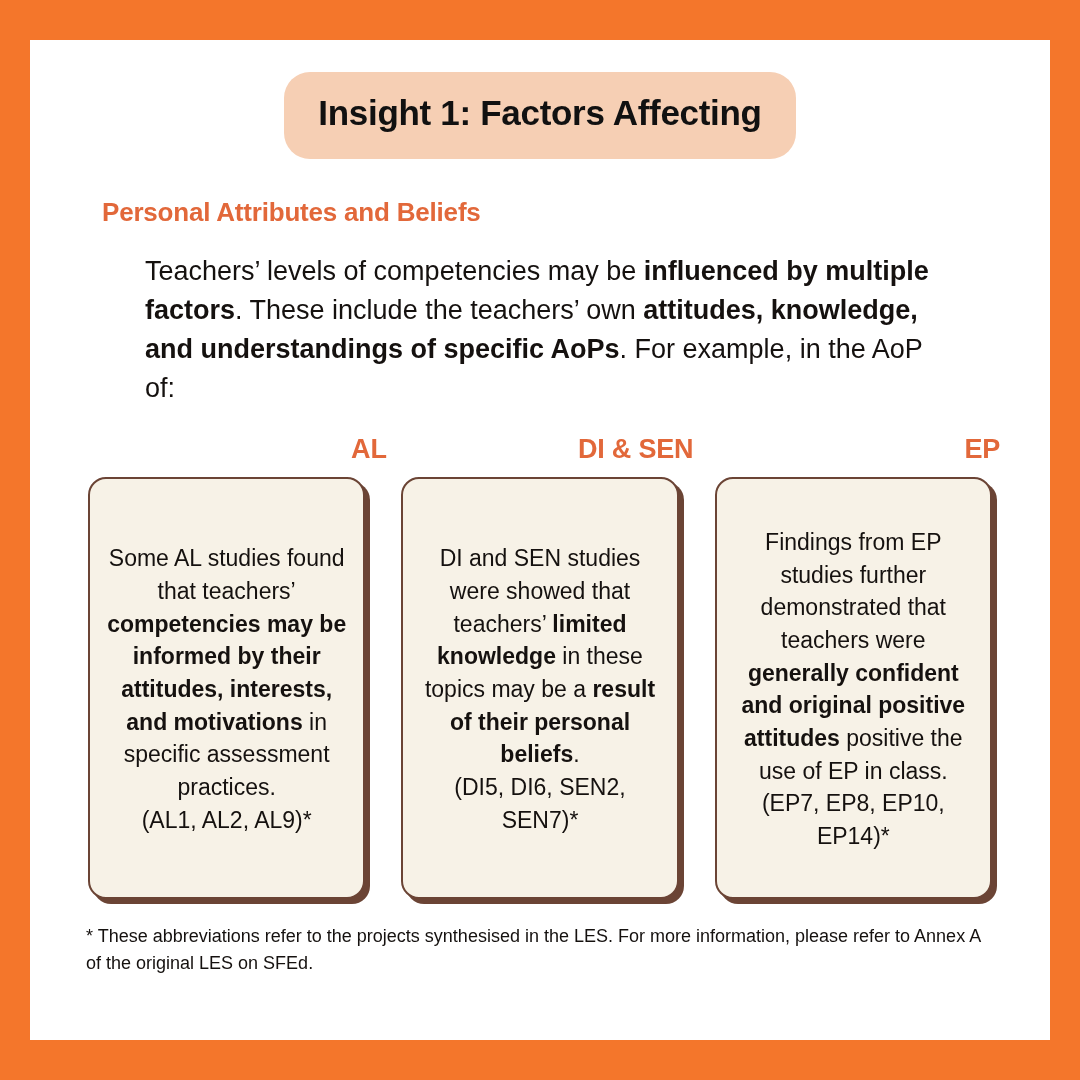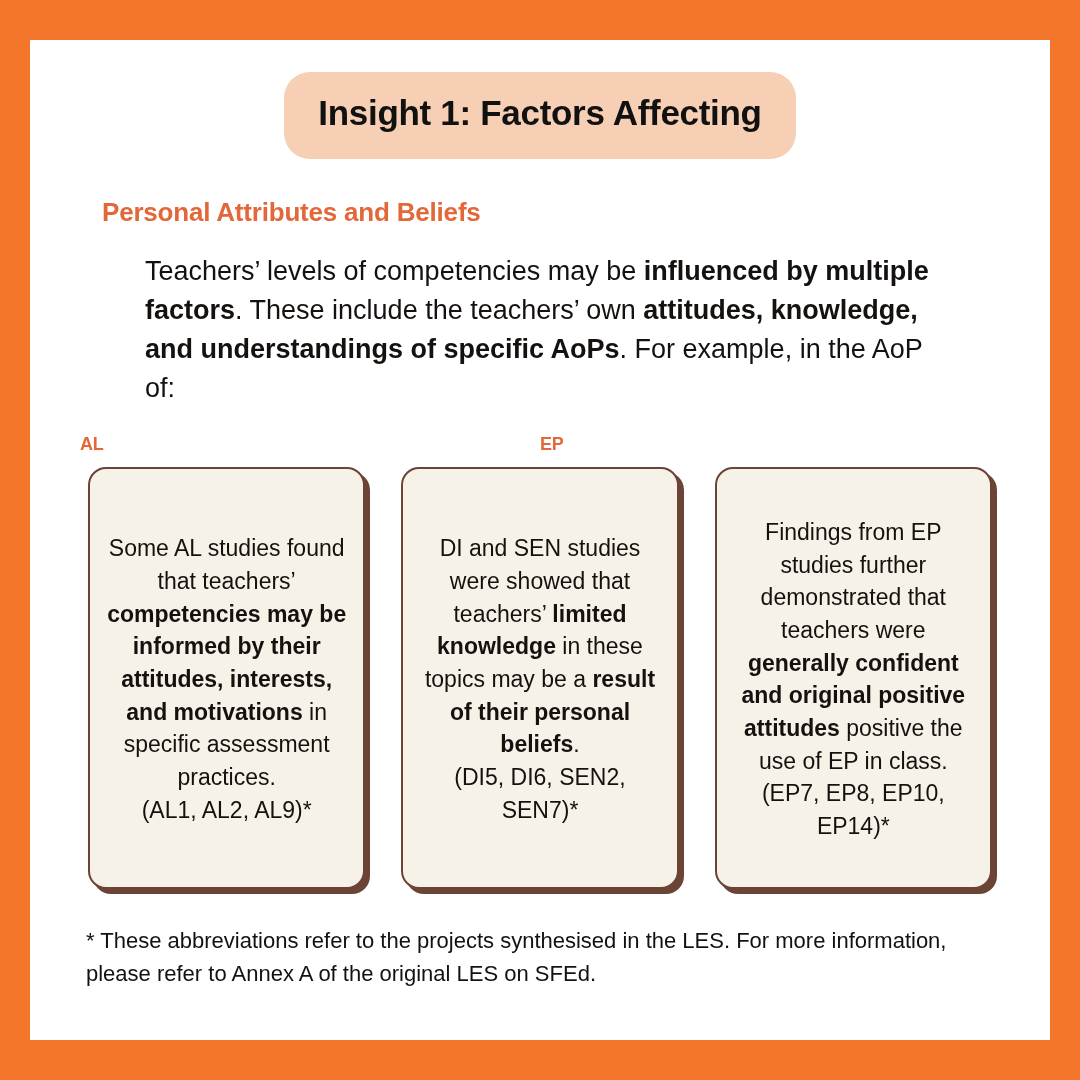--- a/index.html
+++ b/index.html
@@ -57,22 +57,22 @@
     color: #15110F;
   }
   .intro b { font-weight: bold; }
 
   .cols-head {
     display: flex;
     margin: 26px 50px 0 50px;
   }
   .col-head {
     flex: 1;
-    text-align: left;
-    font-size: 18px;
+    text-align: right;
+    font-size: 27px;
     font-weight: bold;
     color: #E2683A;
     letter-spacing: -0.2px;
   }
 
   .cards {
     display: flex;
     margin: 12px 50px 0 50px;
     align-items: flex-start;
     gap: 20px;
@@ -99,22 +99,22 @@
     flex-direction: column;
     justify-content: center;
   }
   .card.h1 { min-height: 422px; }
   .card.h2 { min-height: 422px; }
   .card.h3 { min-height: 422px; }
   .card b { font-weight: bold; }
   .card .ref { display: block; }
 
   .footnote {
-    margin: 35px 56px 0 56px;
-    font-size: 22px;
+    margin: 24px 56px 0 56px;
+    font-size: 18px;
     line-height: 1.5;
     color: #15110F;
   }
 </style>
 </head>
 <body>
 
 <div class="page">
 
   <div class="title-wrap">
@@ -124,20 +124,21 @@
   </div>
 
   <div class="section-heading">Personal Attributes and Beliefs</div>
 
   <div class="intro">
     <span>Teachers’ levels of competencies may be </span><b>influenced by multiple factors</b><span>. These include the teachers’ own </span><b>attitudes, knowledge, and understandings of specific AoPs</b><span>. For example, in the AoP of:</span>
   </div>
 
   <div class="cols-head">
     <div class="col-head">AL</div>
+    <div class="col-head">DI &amp; SEN</div>
     <div class="col-head">EP</div>
   </div>
 
   <div class="cards">
 
     <div class="card-slot">
       <div class="card h1">
         <div>
           <span>Some AL studies found that teachers’ </span><b>competencies may be informed by their attitudes, interests, and motivations</b><span> in specific assessment practices.</span>
           <span class="ref">(AL1, AL2, AL9)*</span>

